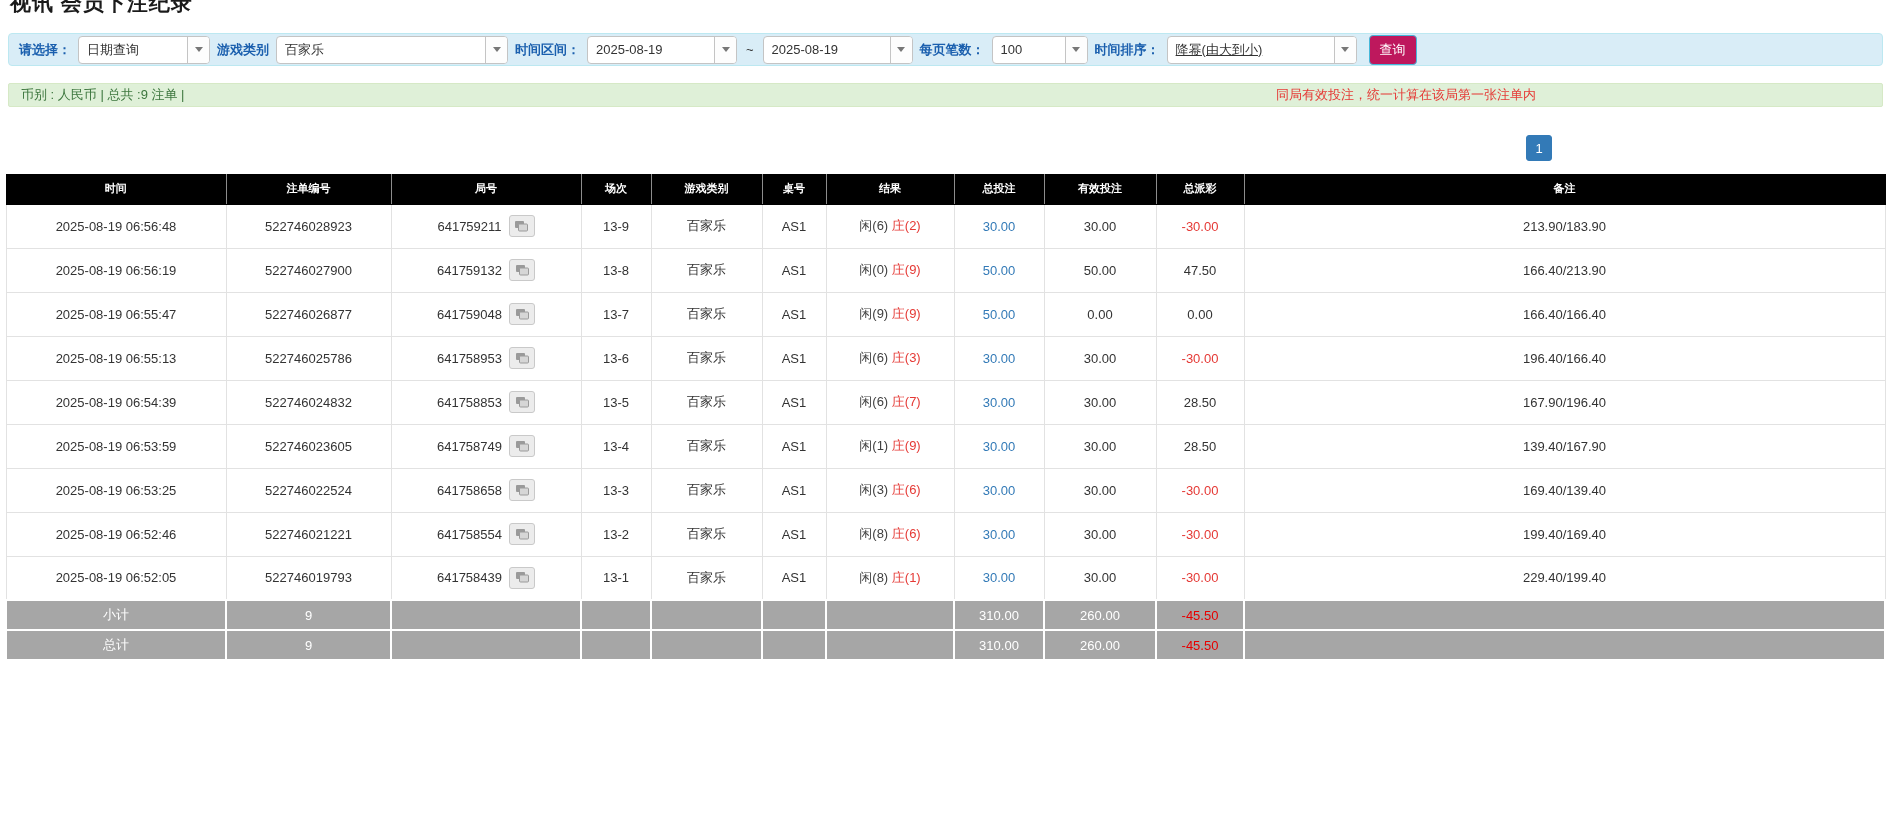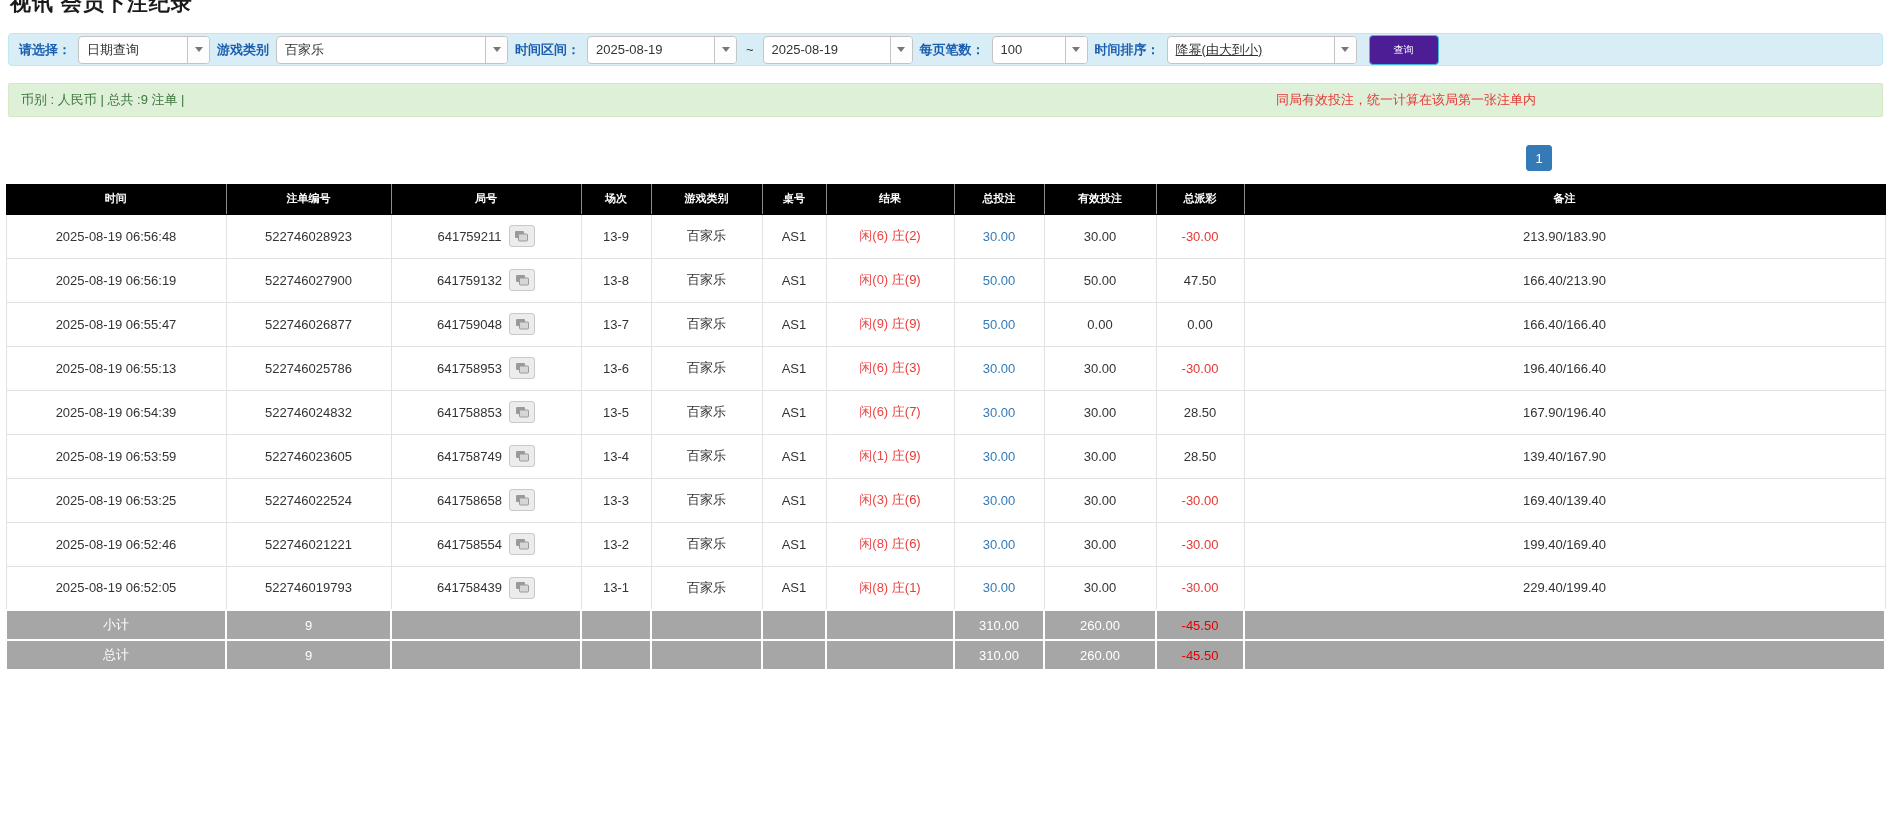--- a/index.html
+++ b/index.html
@@ -59,34 +59,34 @@
   }
   .w-query { width: 132px; }
   .w-game  { width: 232px; }
   .w-date  { width: 150px; }
   .w-size  { width: 96px; }
   .w-sort  { width: 190px; text-decoration: underline; }
   .range-sep { color: #333; padding: 0 2px; }
   .search-button {
     margin-left: 5px;
     height: 30px;
-    padding: 0 24px;
-    background: #4c1d95;
+    padding: 0 10px;
+    background: #be185d;
     border: 1px solid #46b8da;
     border-radius: 4px;
     color: #fff;
-    font-size: 10px;
+    font-size: 13px;
     font-family: inherit;
     cursor: pointer;
   }
 
   
   .info-bar {
     margin: 17px 8px 0 8px;
-    height: 34px;
+    height: 24px;
     background: #dff0d8;
     border: 1px solid #d6e9c6;
     border-radius: 2px;
     display: flex;
     align-items: center;
     justify-content: space-between;
     padding: 0 12px;
   }
   .info-summary { color: #3c763d; }
   .info-notice  { color: #e53935; margin-right: 334px; }
@@ -142,21 +142,21 @@
   .round-cell-inner { display: inline-flex; align-items: center; gap: 7px; }
   .replay-btn {
     width: 26px; height: 22px;
     background: #ececec;
     border: 1px solid #c9c9c9;
     border-radius: 3px;
     display: inline-flex; align-items: center; justify-content: center;
     cursor: pointer;
     padding: 0;
   }
-  .res-player { color: #ef4444; }
+  .res-player { color: #404040; }
   .res-banker { color: #e53935; }
   .bet-link { color: #337ab7; cursor: pointer; }
   td .neg, td.neg { color: #e53935; }
 
   tr.footer-row td {
     background: #a6a6a6;
     color: #fff;
     height: 30px;
     border: 2px solid #fff;
     text-align: center;

